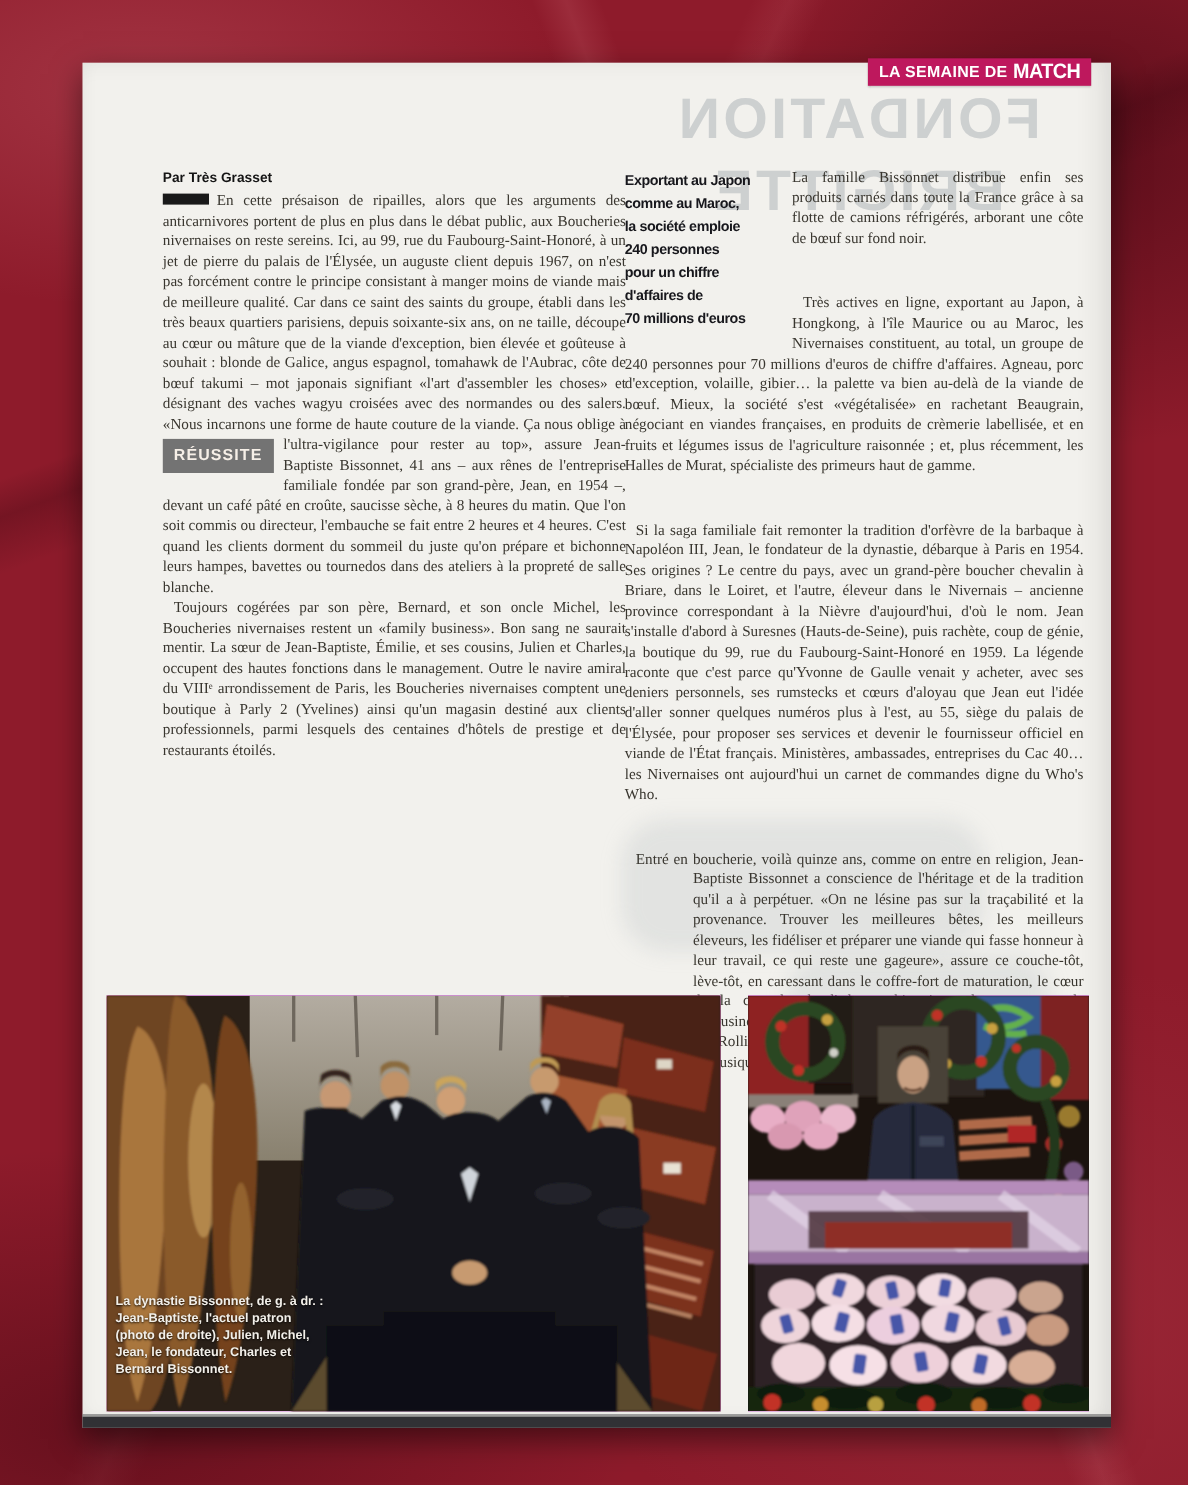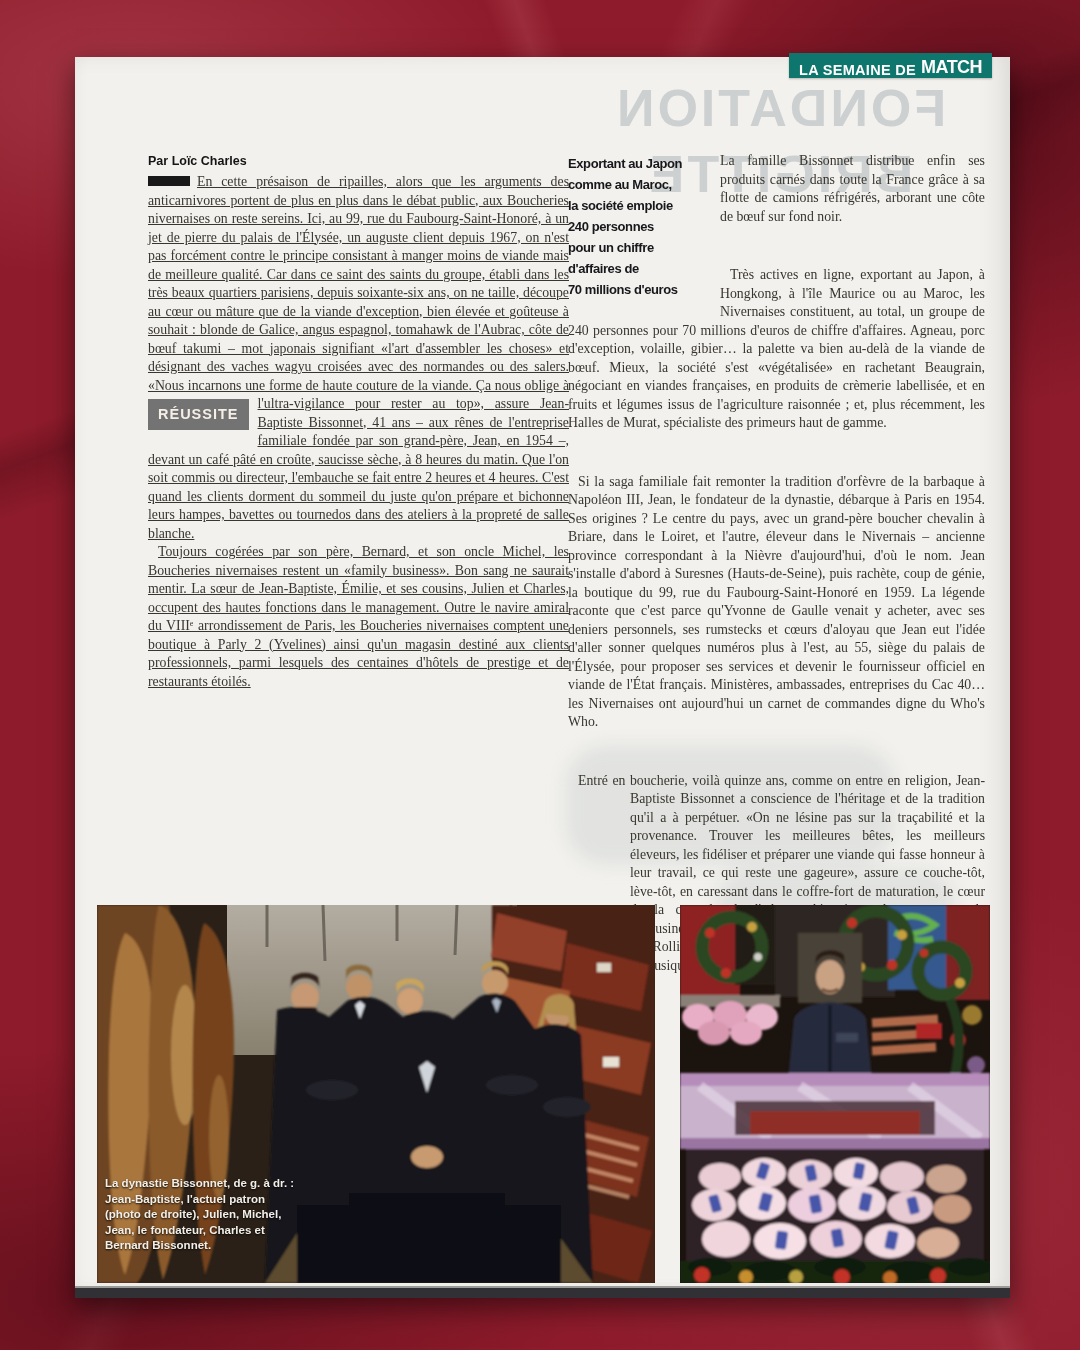--- a/index.html
+++ b/index.html
@@ -17,34 +17,34 @@
       linear-gradient(160deg, transparent 25%, rgba(40,2,10,.25) 27%, transparent 30%);
   }
   .page{
     position:absolute;left:75px;top:57px;width:935px;height:1241px;
     background:linear-gradient(180deg,#f4f3ef 0%,#efeeea 30%,#f3f2ee 75%,#ececе8 100%);
     background-color:#f2f1ed;
     box-shadow:0 10px 26px rgba(0,0,0,.5), inset -14px 0 22px rgba(0,0,0,.06), inset 0 -8px 16px rgba(0,0,0,.05);
   }
   .bottom-strip{position:absolute;left:0;right:0;bottom:0;height:10px;background:#313135;border-top:2px solid #9a9a98;}
   
-  .banner{position:absolute;left:714px;top:-4px;height:25px;background:#0f766e;color:#fff;
-    display:flex;align-items:flex-end;padding:0 10px;box-shadow:0 1px 2px rgba(0,0,0,.25);}
+  .banner{position:absolute;left:714px;top:-4px;height:25px;background:#be185d;color:#fff;
+    display:flex;align-items:center;padding:0 10px;box-shadow:0 1px 2px rgba(0,0,0,.25);}
   .banner .pfx{font-size:14.5px;font-weight:800;letter-spacing:.3px;}
   .banner .logo{font-size:18px;font-weight:800;letter-spacing:-.5px;margin-left:5px;transform:scaleY(1.05);}
   
   .ghost{position:absolute;left:500px;top:18px;width:410px;text-align:center;transform:scaleX(-1);
     font-weight:800;font-size:52px;line-height:66px;letter-spacing:3px;color:rgba(156,163,169,.42);}
   .smudge{position:absolute;background:rgba(170,176,182,.22);border-radius:40px;filter:blur(9px);}
   
   .byline{position:absolute;left:73px;top:97px;font-size:12.5px;font-weight:800;color:#141414;}
   .coltext{font-family:"Liberation Serif",serif;font-size:13.8px;line-height:18.5px;
     color:#39362f;text-align:justify;}
   .coltext p{margin:0;}
-  .leftcol{position:absolute;left:73px;top:116px;width:421px;text-decoration:underline;}
+  .leftcol{position:absolute;left:73px;top:116px;width:421px;}
   .leftcol .p2{text-indent:10px;}
   .leadbar{display:inline-block;width:42px;height:10px;background:#191919;margin-right:7px;vertical-align:baseline;}
   .badge{float:left;background:#737373;color:#f6efe7;font-family:"Liberation Sans",sans-serif;
     font-weight:800;font-size:14.5px;letter-spacing:1px;padding:6px 10px;margin:4px 9px 3px 0;}
   
   .rightcol{position:absolute;left:493px;top:95px;width:417px;}
   .rightcol .ind{text-indent:10px;margin-top:40px;}
   .pullquote{float:left;width:142px;margin:1px 10px 8px 0;white-space:pre-line;
     font-family:"Liberation Sans",sans-serif;font-weight:800;font-size:13px;line-height:21px;
     letter-spacing:-.4px;color:#17171c;}
@@ -77,21 +77,21 @@
     <span class="logo">MATCH</span>
   </div>
 
   <div class="ghost">
     <div>FONDATION</div>
     <div>BRIGITTE</div>
   </div>
   <div class="smudge" style="left:490px;top:688px;width:330px;height:120px;"></div>
   <div class="smudge" style="left:640px;top:812px;width:240px;height:70px;"></div>
 
-  <div class="byline">Par Loïc Charles</div>
+  <div class="byline">Par Très Grasset</div>
 
   <div class="leftcol coltext">
     <p><span class="leadbar"></span><span>En cette présaison de ripailles, alors que les arguments des anticarnivores portent de plus en plus dans le débat public, aux Boucheries nivernaises on reste sereins. Ici, au 99, rue du Faubourg-Saint-Honoré, à un jet de pierre du palais de l'Élysée, un auguste client depuis 1967, on n'est pas forcément contre le principe consistant à manger moins de viande mais de meilleure qualité. Car dans ce saint des saints du groupe, établi dans les très beaux quartiers parisiens, depuis soixante-six ans, on ne taille, découpe au cœur ou mâture que de la viande d'exception, bien élevée et goûteuse à souhait : blonde de Galice, angus espagnol, tomahawk de l'Aubrac, côte de bœuf takumi – mot japonais signifiant «l'art d'assembler les choses» et désignant des vaches wagyu croisées avec des normandes ou des salers. «Nous incarnons une forme de haute couture de la viande. Ça nous oblige à l'ultra-vigilance pour rester au top», </span><span class="badge">RÉUSSITE</span><span>assure Jean-Baptiste Bissonnet, 41 ans – aux rênes de l'entreprise familiale fondée par son grand-père, Jean, en 1954 –, devant un café pâté en croûte, saucisse sèche, à 8 heures du matin. Que l'on soit commis ou directeur, l'embauche se fait entre 2 heures et 4 heures. C'est quand les clients dorment du sommeil du juste qu'on prépare et bichonne leurs hampes, bavettes ou tournedos dans des ateliers à la propreté de salle blanche.</span></p>
     <p class="p2">Toujours cogérées par son père, Bernard, et son oncle Michel, les Boucheries nivernaises restent un «family business». Bon sang ne saurait mentir. La sœur de Jean-Baptiste, Émilie, et ses cousins, Julien et Charles, occupent des hautes fonctions dans le management. Outre le navire amiral du VIIIᵉ arrondissement de Paris, les Boucheries nivernaises comptent une boutique à Parly 2 (Yvelines) ainsi qu'un magasin destiné aux clients professionnels, parmi lesquels des centaines d'hôtels de prestige et de restaurants étoilés.</p>
   </div>
 
   <div class="rightcol coltext">
     <p><span class="pullquote">Exportant au Japon
 comme au Maroc,
 la société emploie

